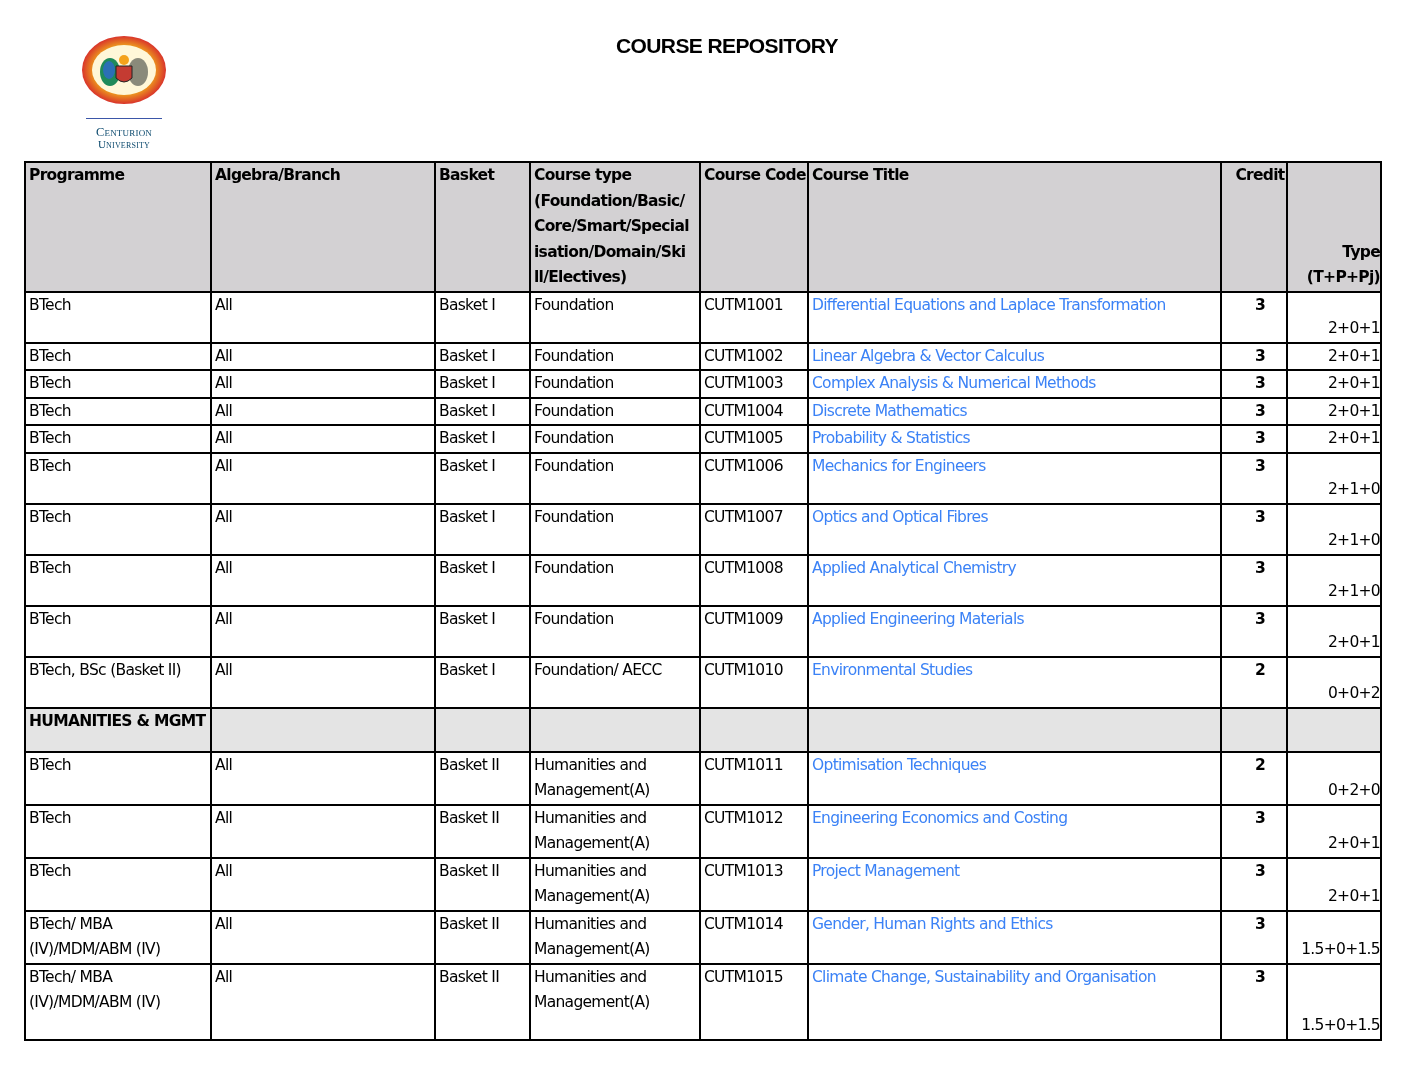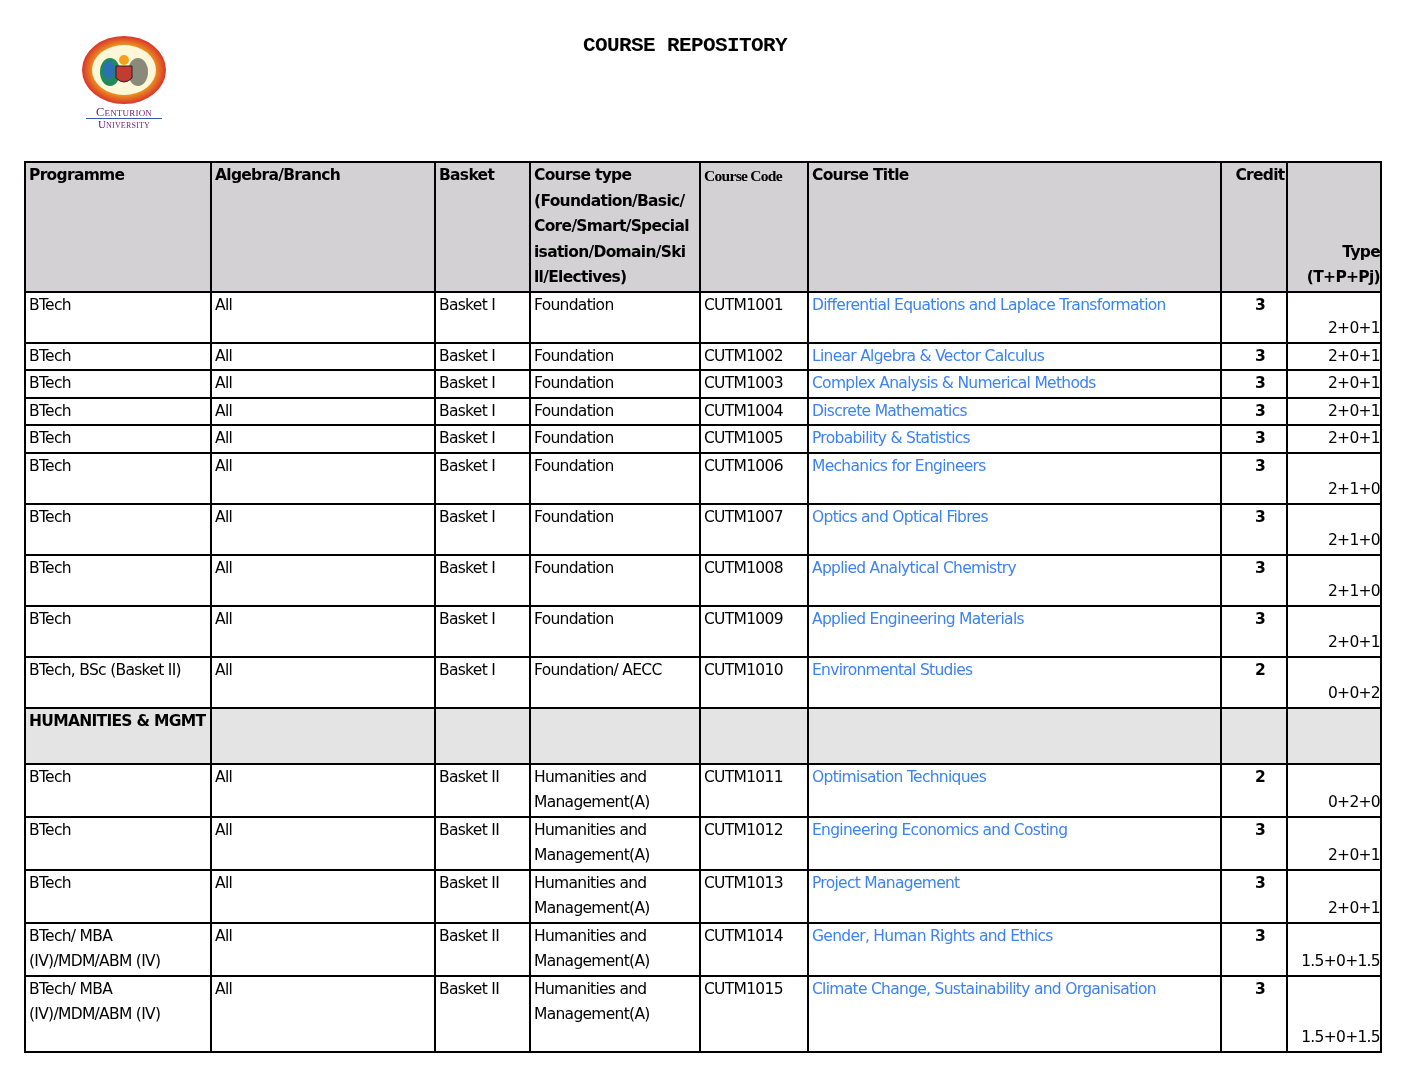--- a/index.html
+++ b/index.html
@@ -1,27 +1,27 @@
 <!DOCTYPE html>
 <html><head>
   <meta charset="utf-8">
   <style>
     html, body { margin: 0; padding: 0; background: #ffffff; }
     body { width: 1408px; height: 1088px; position: relative; overflow: hidden;
            font-family: "Liberation Sans", "DejaVu Sans", sans-serif; color: #000; }
     .logo { position: absolute; left: 76px; top: 34px; width: 96px; height: 100px; }
     .logo svg { display: block; }
     .logo-text { position: absolute; left: 0; width: 96px; text-align: center;
-                 font-family: "Liberation Serif", "DejaVu Serif", serif; color: #701a75;
-                 letter-spacing: 0.2px; }
+                 font-family: "Liberation Serif", "DejaVu Serif", serif; color: #0c4a6e;
+                 letter-spacing: 0.2px; margin-top: 20px; }
     .logo-text.l1 { top: 71px; font-size: 12.5px; }
     .logo-text.l2 { top: 84px; font-size: 11px; }
     .logo-rule { position: absolute; left: 10px; width: 76px; top: 84px; height: 1px; background: #3b56a8; }
-    .title { position: absolute; left: 530px; top: 34px; width: 310px; text-align: center;
-             font-family: Liberation Mono, monospace; font-weight: bold; font-size: 21px; letter-spacing: -0.6px; }
+    .title { position: absolute; left: 572px; top: 34px; width: 310px; text-align: center;
+             font-family: Liberation Sans, sans-serif; font-weight: bold; font-size: 21px; letter-spacing: -0.6px; }
     table.repo { position: absolute; left: 24px; top: 145px; border-collapse: collapse; table-layout: fixed;
                  font-family: "DejaVu Sans", sans-serif; font-size: 15.5px; letter-spacing: -0.7px; margin-top: 16px; }
     table.repo td, table.repo th { border: 2px solid #000; padding: 0 0 0 3px; vertical-align: top;
                  line-height: 25.5px; font-weight: normal; text-align: left; overflow: hidden; }
     table.repo thead th { background: #d3d1d3; font-weight: bold; padding-top: 0px; }
     table.repo thead th.type-h { text-align: right; vertical-align: bottom; padding-left: 14px; }
     table.repo td.credit, table.repo thead th.credit-h { text-align: center; padding-left: 12px; }
     table.repo td.credit { font-weight: bold; }
     table.repo td.ltp { text-align: right; vertical-align: bottom; }
     table.repo td.ltp.top { vertical-align: top; }
@@ -65,21 +65,21 @@
       <col style="width:413px">
       <col style="width:66px">
       <col style="width:94px">
   </colgroup>
   <thead>
     <tr style="height:128px">
       <th>Programme</th>
       <th>Algebra/Branch</th>
       <th>Basket</th>
       <th style="padding-right:2px;">Course type (Foundation/Basic/ Core/Smart/Special isation/Domain/Ski ll/Electives)</th>
-      <th style="white-space:nowrap;font-family:Liberation Serif, serif;">Course Code</th>
+      <th style="white-space:nowrap;">Course Code</th>
       <th>Course Title</th>
       <th class="credit-h">Credit</th>
       <th class="type-h">
         <div>Type</div>
         <div>(T+P+Pj)</div>
       </th>
     </tr>
   </thead>
   <tbody id="tbody1">
       <tr style="height: 51px;">
@@ -175,21 +175,21 @@
       <tr style="height: 51px;">
         <td>BTech, BSc (Basket II)</td>
         <td>All</td>
         <td>Basket I</td>
         <td>Foundation/ AECC</td>
         <td class="code">CUTM1010</td>
         <td class="title-cell">Environmental Studies</td>
         <td class="credit">2</td>
         <td class="ltp">0+0+2</td>
       </tr>
-      <tr class="section" style="height: 56px; padding-left: 48px;">
+      <tr class="section" style="height: 44px; padding-left: 48px;">
         <td>HUMANITIES &amp; MGMT</td>
         <td></td>
         <td></td>
         <td></td>
         <td></td>
         <td></td>
         <td></td>
         <td></td>
       </tr>
       <tr style="height: 51px;">

